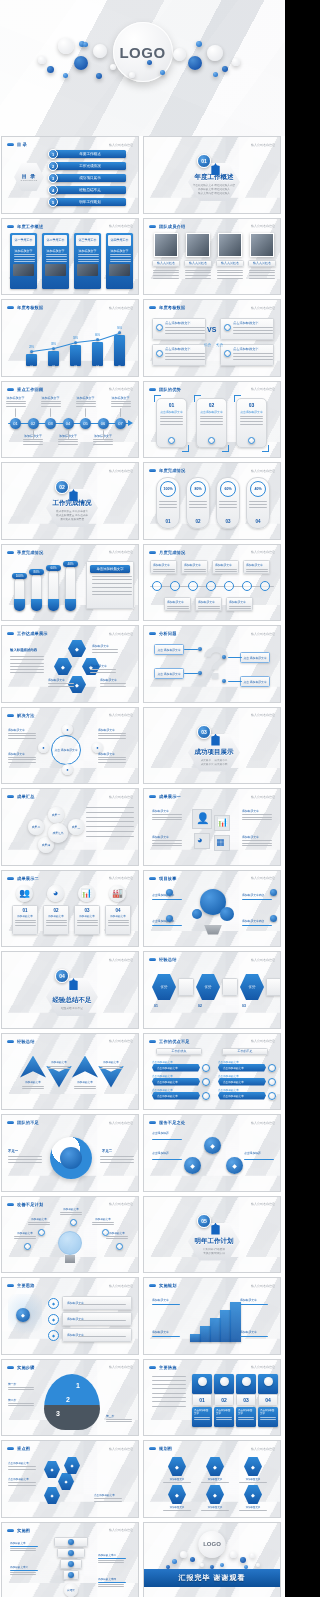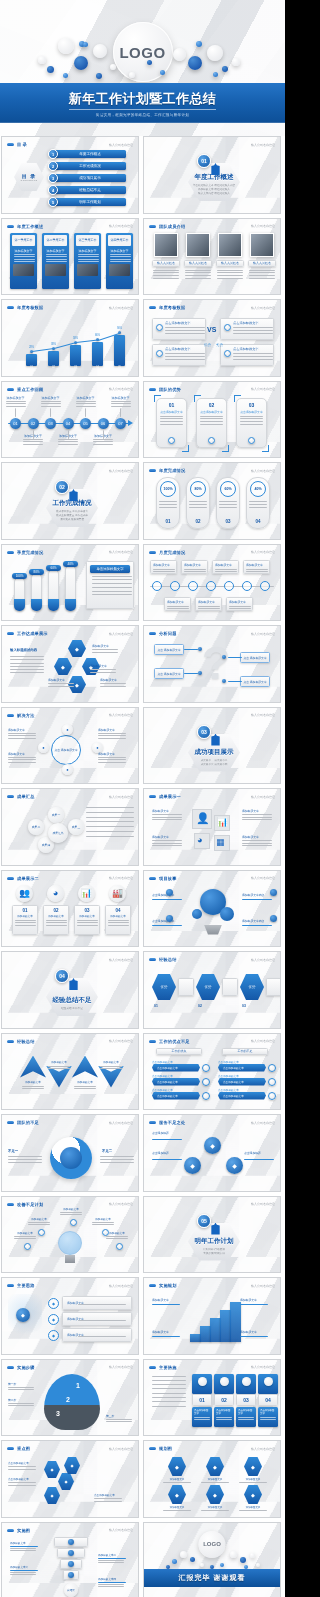--- a/index.html
+++ b/index.html
@@ -137,24 +137,20 @@
       <div class="bub b" style="left:188px;top:56px;width:14px;height:14px;"></div>
       <div class="bub w" style="left:207px;top:45px;width:16px;height:16px;"></div>
       <div class="bub lb" style="left:196px;top:41px;width:6px;height:6px;"></div>
       <div class="bub b" style="left:222px;top:66px;width:6px;height:6px;"></div>
       <div class="bub w" style="left:232px;top:58px;width:8px;height:8px;"></div>
       <div class="bub lb" style="left:160px;top:70px;width:5px;height:5px;"></div>
       <div class="bub b" style="left:147px;top:60px;width:5px;height:5px;"></div>
       <div class="bub w" style="left:129px;top:72px;width:6px;height:6px;"></div>
       <div class="bub lb" style="left:213px;top:72px;width:5px;height:5px;"></div>
     </div>
-    <div class="cover-bar">
-      <div class="cover-title">新年工作计划暨工作总结</div>
-      <div class="cover-sub">简洁实用，框架完整的年终总结、工作汇报与新年计划</div>
-    </div>
   </div>
 
   <div class="grid" id="grid">
       <div class="row">
         <div class="slide">
           <div class="poly sm"></div>
           <div class="s-head">
             <div class="s-pill"></div>
             <div class="s-title">目 录</div>
           </div>

